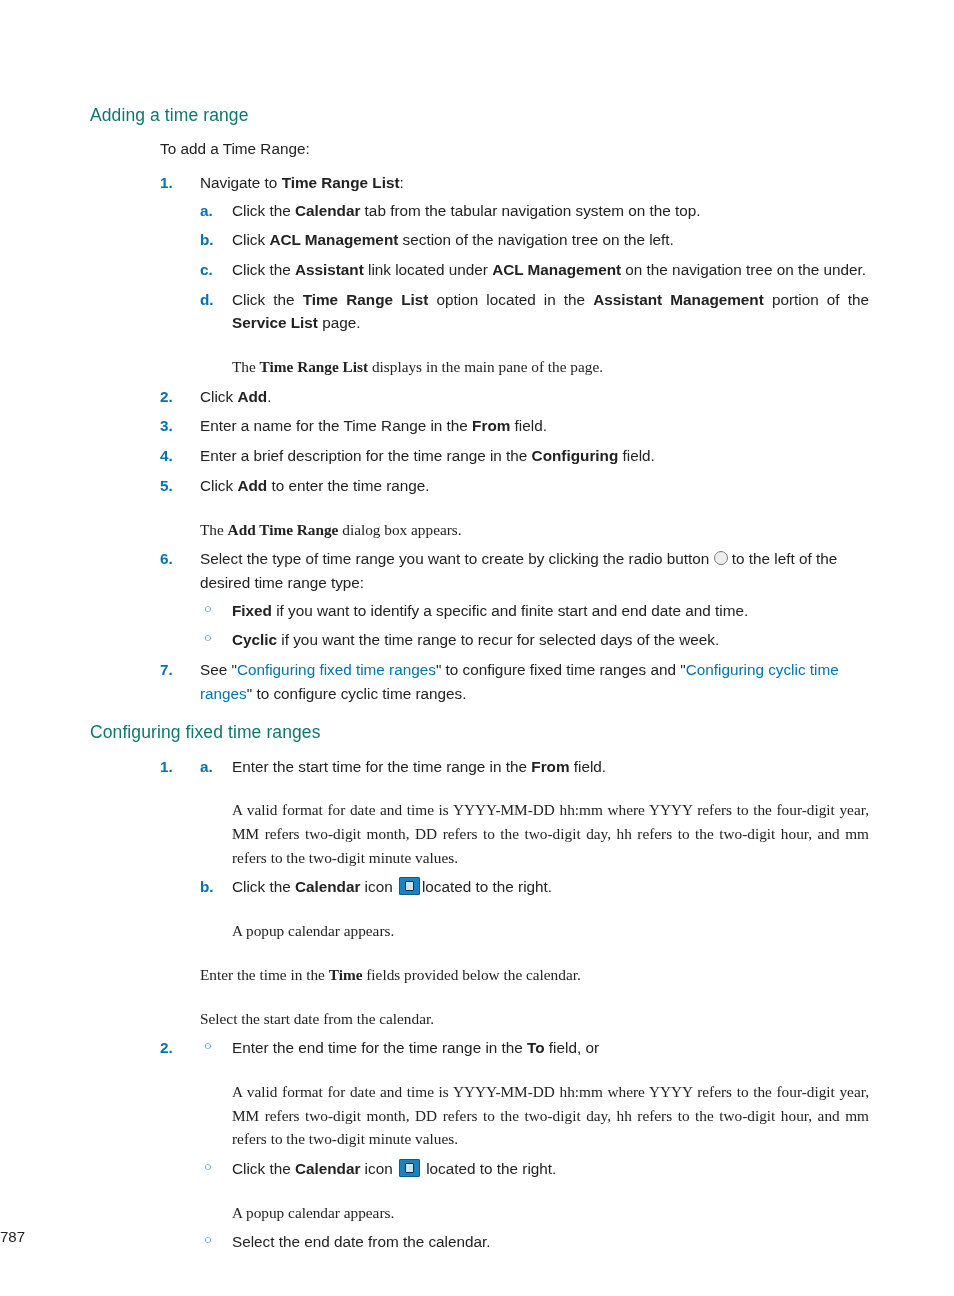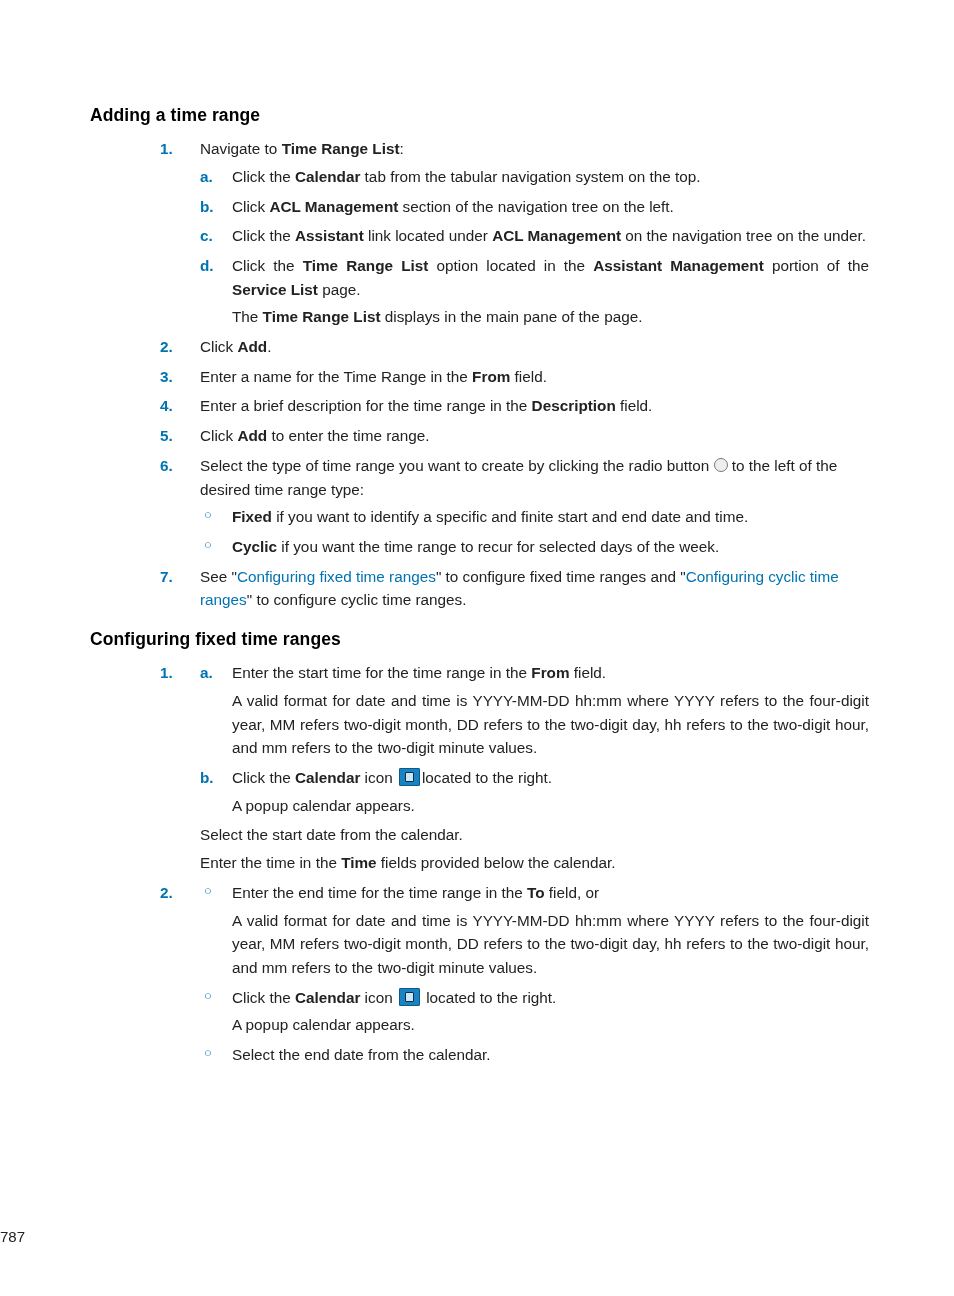--- a/index.html
+++ b/index.html
@@ -13,23 +13,23 @@
     height: 1296px;
     position: relative;
     font-family: Arial, Helvetica, sans-serif;
     color: #222;
     font-size: 15.3px;
     line-height: 1.55;
     box-sizing: border-box;
     padding: 102px 85px 0 90px;
   }
   h3.section {
-    color: #000000;
+    color: #0f766e;
     font-size: 17.5px;
-    font-weight: bold;
+    font-weight: normal;
     margin: 0 0 8px 0;
     letter-spacing: 0.1px;
   }
   .intro {
     margin: 0 0 10px 70px;
   }
   ol.numlist {
     list-style: none;
     padding: 0;
     margin: 0 0 0 70px;
@@ -73,21 +73,21 @@
     padding-left: 32px;
     margin-bottom: 6px;
   }
   ul.circlist > li > .marker {
     position: absolute;
     left: 4px;
     top: 0;
     color: #0073b1;
     font-size: 13px;
   }
-  .sub { margin-top: 4px; }
+  .sub { margin-top: 20px; font-family: Liberation Serif, serif; }
   a.link {
     color: #0073b1;
     text-decoration: none;
   }
   .radio-circle {
     display: inline-block;
     width: 12px;
     height: 12px;
     border: 1.5px solid #7a7a7a;
     border-radius: 50%;
@@ -126,20 +126,21 @@
   }
   b { font-weight: bold; }
   .just { text-align: justify; }
 </style>
 </head>
 <body>
 
 <div class="page">
 
   <h3 class="section">Adding a time range</h3>
+  <p class="intro">To add a Time Range:</p>
 
   <ol class="numlist">
     <li>
       <span class="marker">1.</span>
       <span>Navigate to </span><b>Time Range List</b><span>:</span>
       <ol class="alphalist">
         <li><span class="marker">a.</span>
           <span>Click the </span><b>Calendar</b><span> tab from the tabular navigation system on the top.</span>
         </li>
         <li><span class="marker">b.</span>
@@ -158,25 +159,26 @@
     <li>
       <span class="marker">2.</span>
       <span>Click </span><b>Add</b><span>.</span>
     </li>
     <li>
       <span class="marker">3.</span>
       <span>Enter a name for the Time Range in the </span><b>From</b><span> field.</span>
     </li>
     <li>
       <span class="marker">4.</span>
-      <span>Enter a brief description for the time range in the </span><b>Description</b><span> field.</span>
+      <span>Enter a brief description for the time range in the </span><b>Configuring</b><span> field.</span>
     </li>
     <li>
       <span class="marker">5.</span>
       <span>Click </span><b>Add</b><span> to enter the time range.</span>
+      <div class="sub"><span>The </span><b>Add Time Range</b><span> dialog box appears.</span></div>
     </li>
     <li>
       <span class="marker">6.</span>
       <span>Select the type of time range you want to create by clicking the radio button </span><span class="radio-circle"></span><span> to the left of the desired time range type:</span>
       <ul class="circlist">
         <li><span class="marker">○</span>
           <b>Fixed</b><span> if you want to identify a specific and finite start and end date and time.</span>
         </li>
         <li><span class="marker">○</span>
           <b>Cyclic</b><span> if you want the time range to recur for selected days of the week.</span>
@@ -197,22 +199,22 @@
       <ol class="alphalist">
         <li><span class="marker">a.</span>
           <span>Enter the start time for the time range in the </span><b>From</b><span> field.</span>
           <div class="sub just">A valid format for date and time is YYYY-MM-DD hh:mm where YYYY refers to the four-digit year, MM refers two-digit month, DD refers to the two-digit day, hh refers to the two-digit hour, and mm refers to the two-digit minute values.</div>
         </li>
         <li><span class="marker">b.</span>
           <span>Click the </span><b>Calendar</b><span> icon </span><span class="cal-icon"></span><span>located to the right.</span>
           <div class="sub">A popup calendar appears.</div>
         </li>
       </ol>
+      <div class="sub"><span>Enter the time in the </span><b>Time</b><span> fields provided below the calendar.</span></div>
       <div class="sub">Select the start date from the calendar.</div>
-      <div class="sub"><span>Enter the time in the </span><b>Time</b><span> fields provided below the calendar.</span></div>
     </li>
     <li>
       <span class="marker">2.</span>
       <ul class="circlist">
         <li><span class="marker">○</span>
           <span>Enter the end time for the time range in the </span><b>To</b><span> field, or</span>
           <div class="sub just">A valid format for date and time is YYYY-MM-DD hh:mm where YYYY refers to the four-digit year, MM refers two-digit month, DD refers to the two-digit day, hh refers to the two-digit hour, and mm refers to the two-digit minute values.</div>
         </li>
         <li><span class="marker">○</span>
           <span>Click the </span><b>Calendar</b><span> icon </span><span class="cal-icon"></span><span> located to the right.</span>

